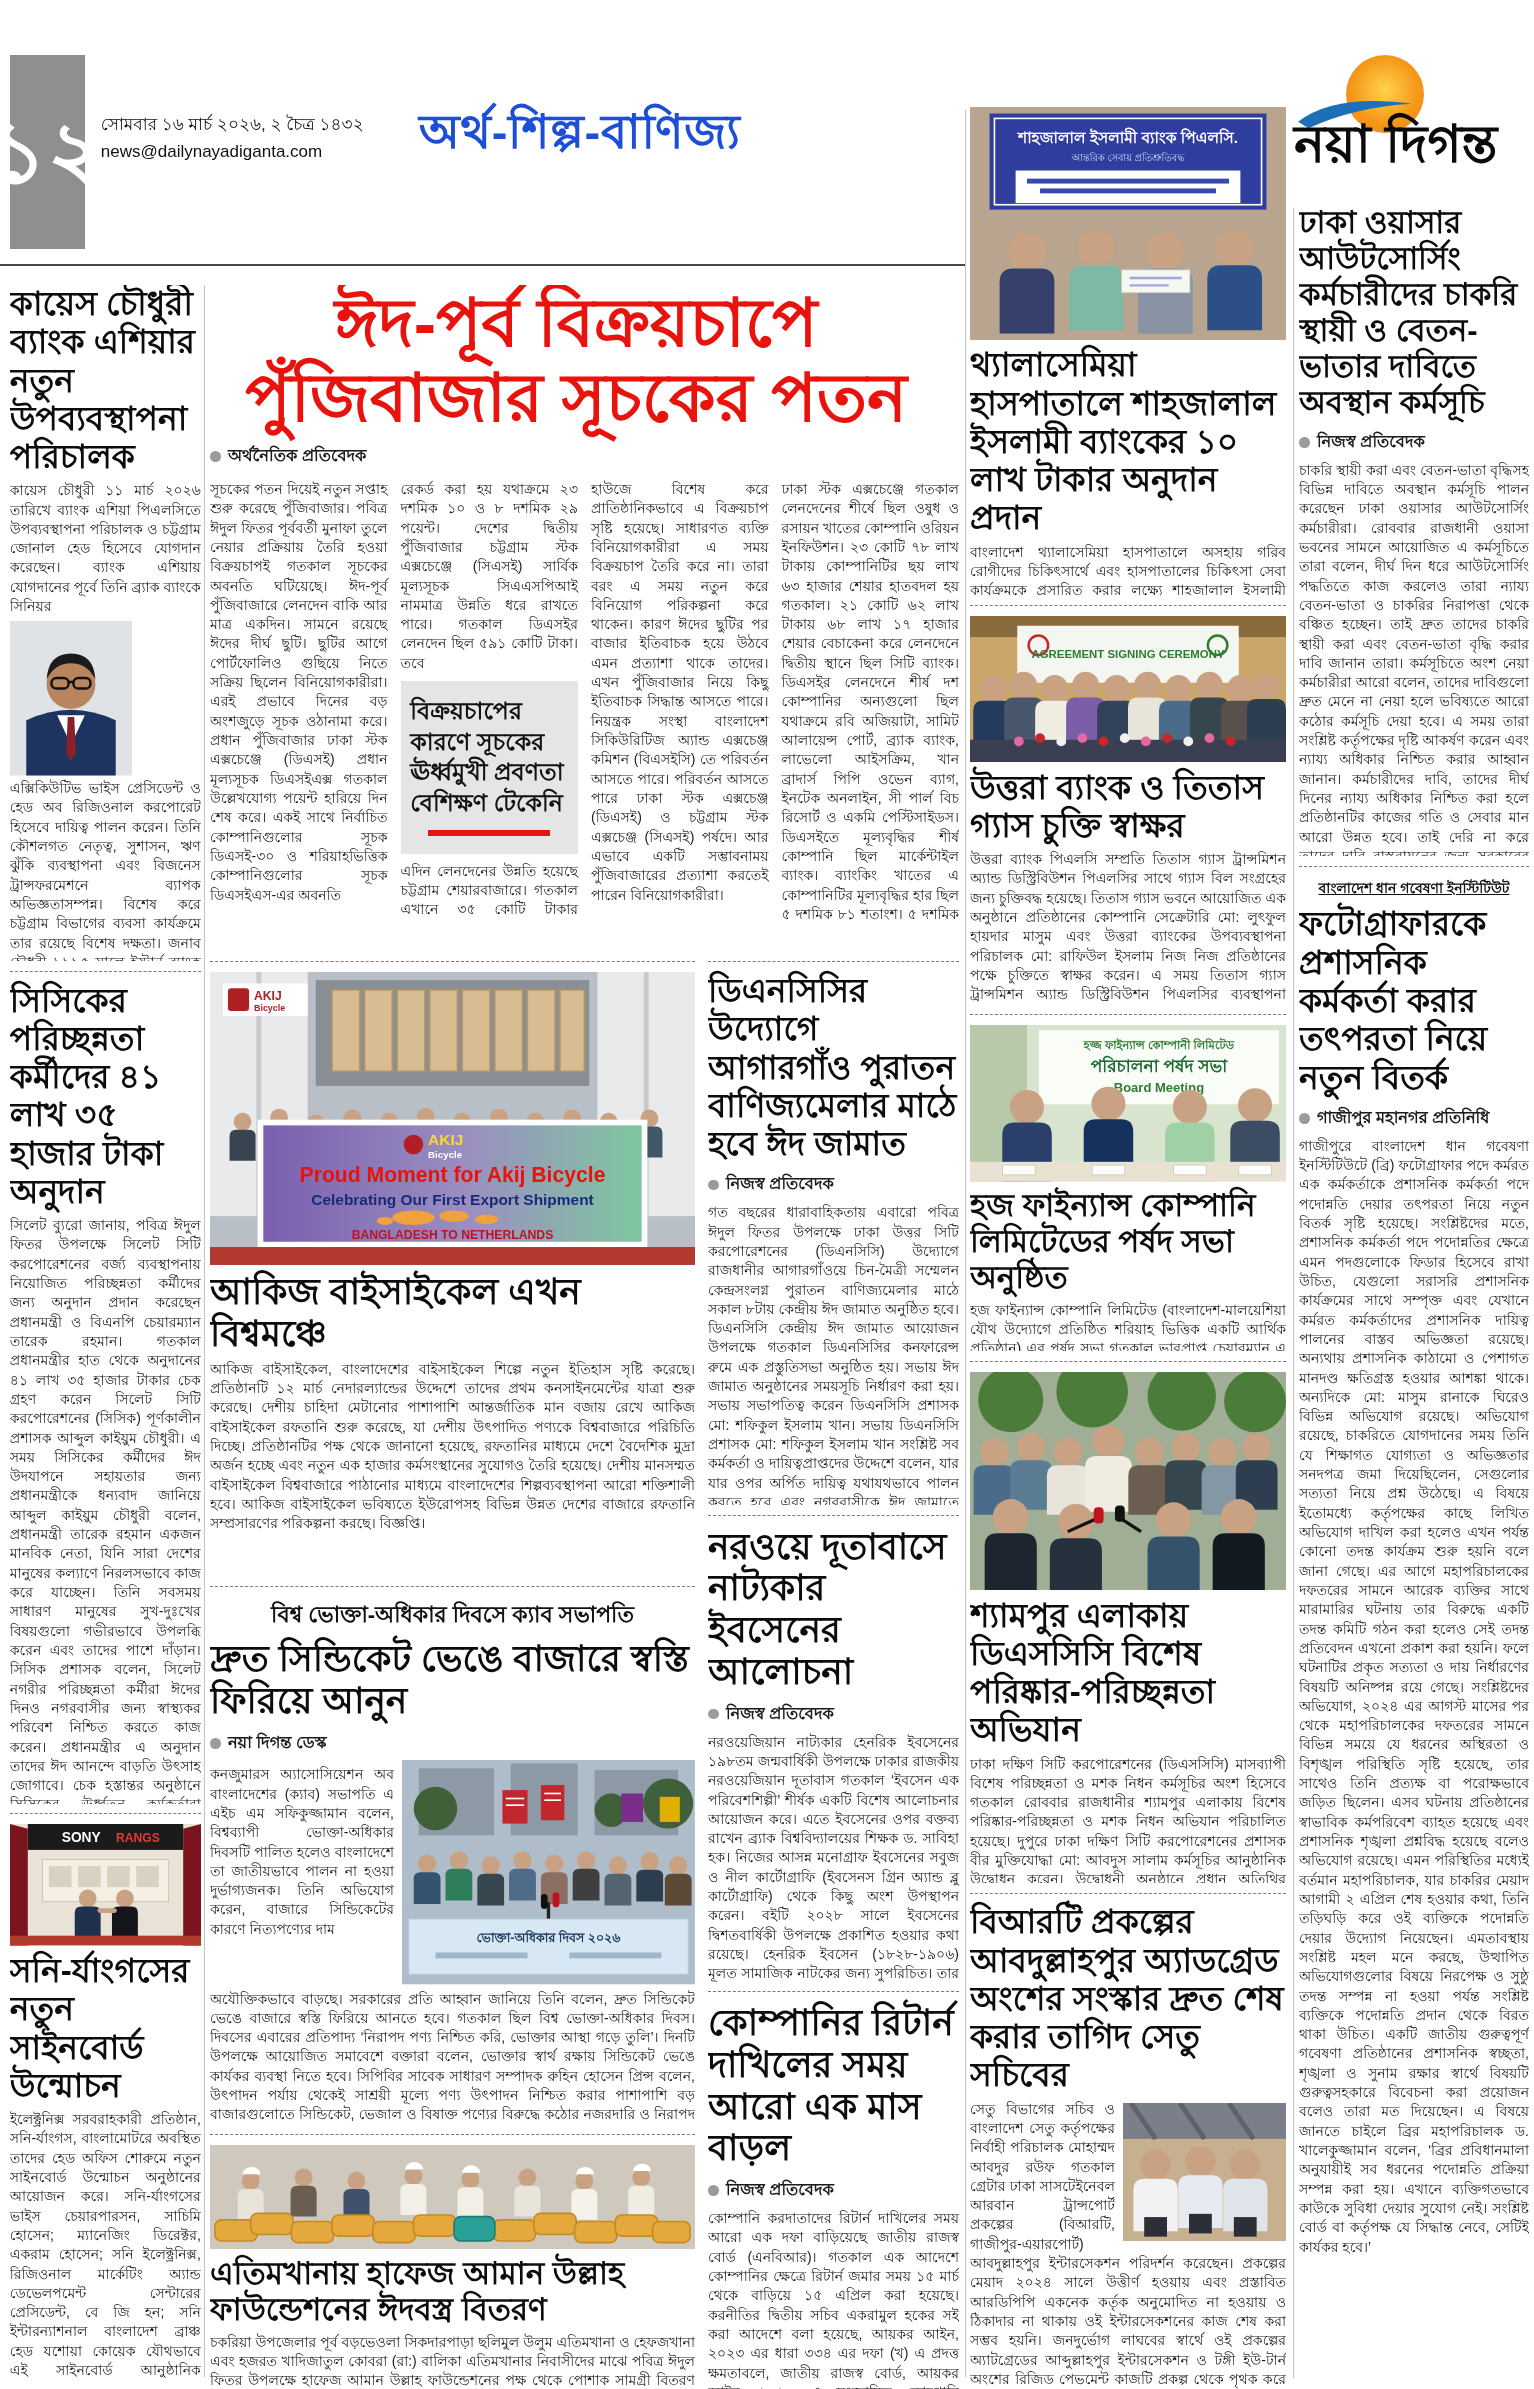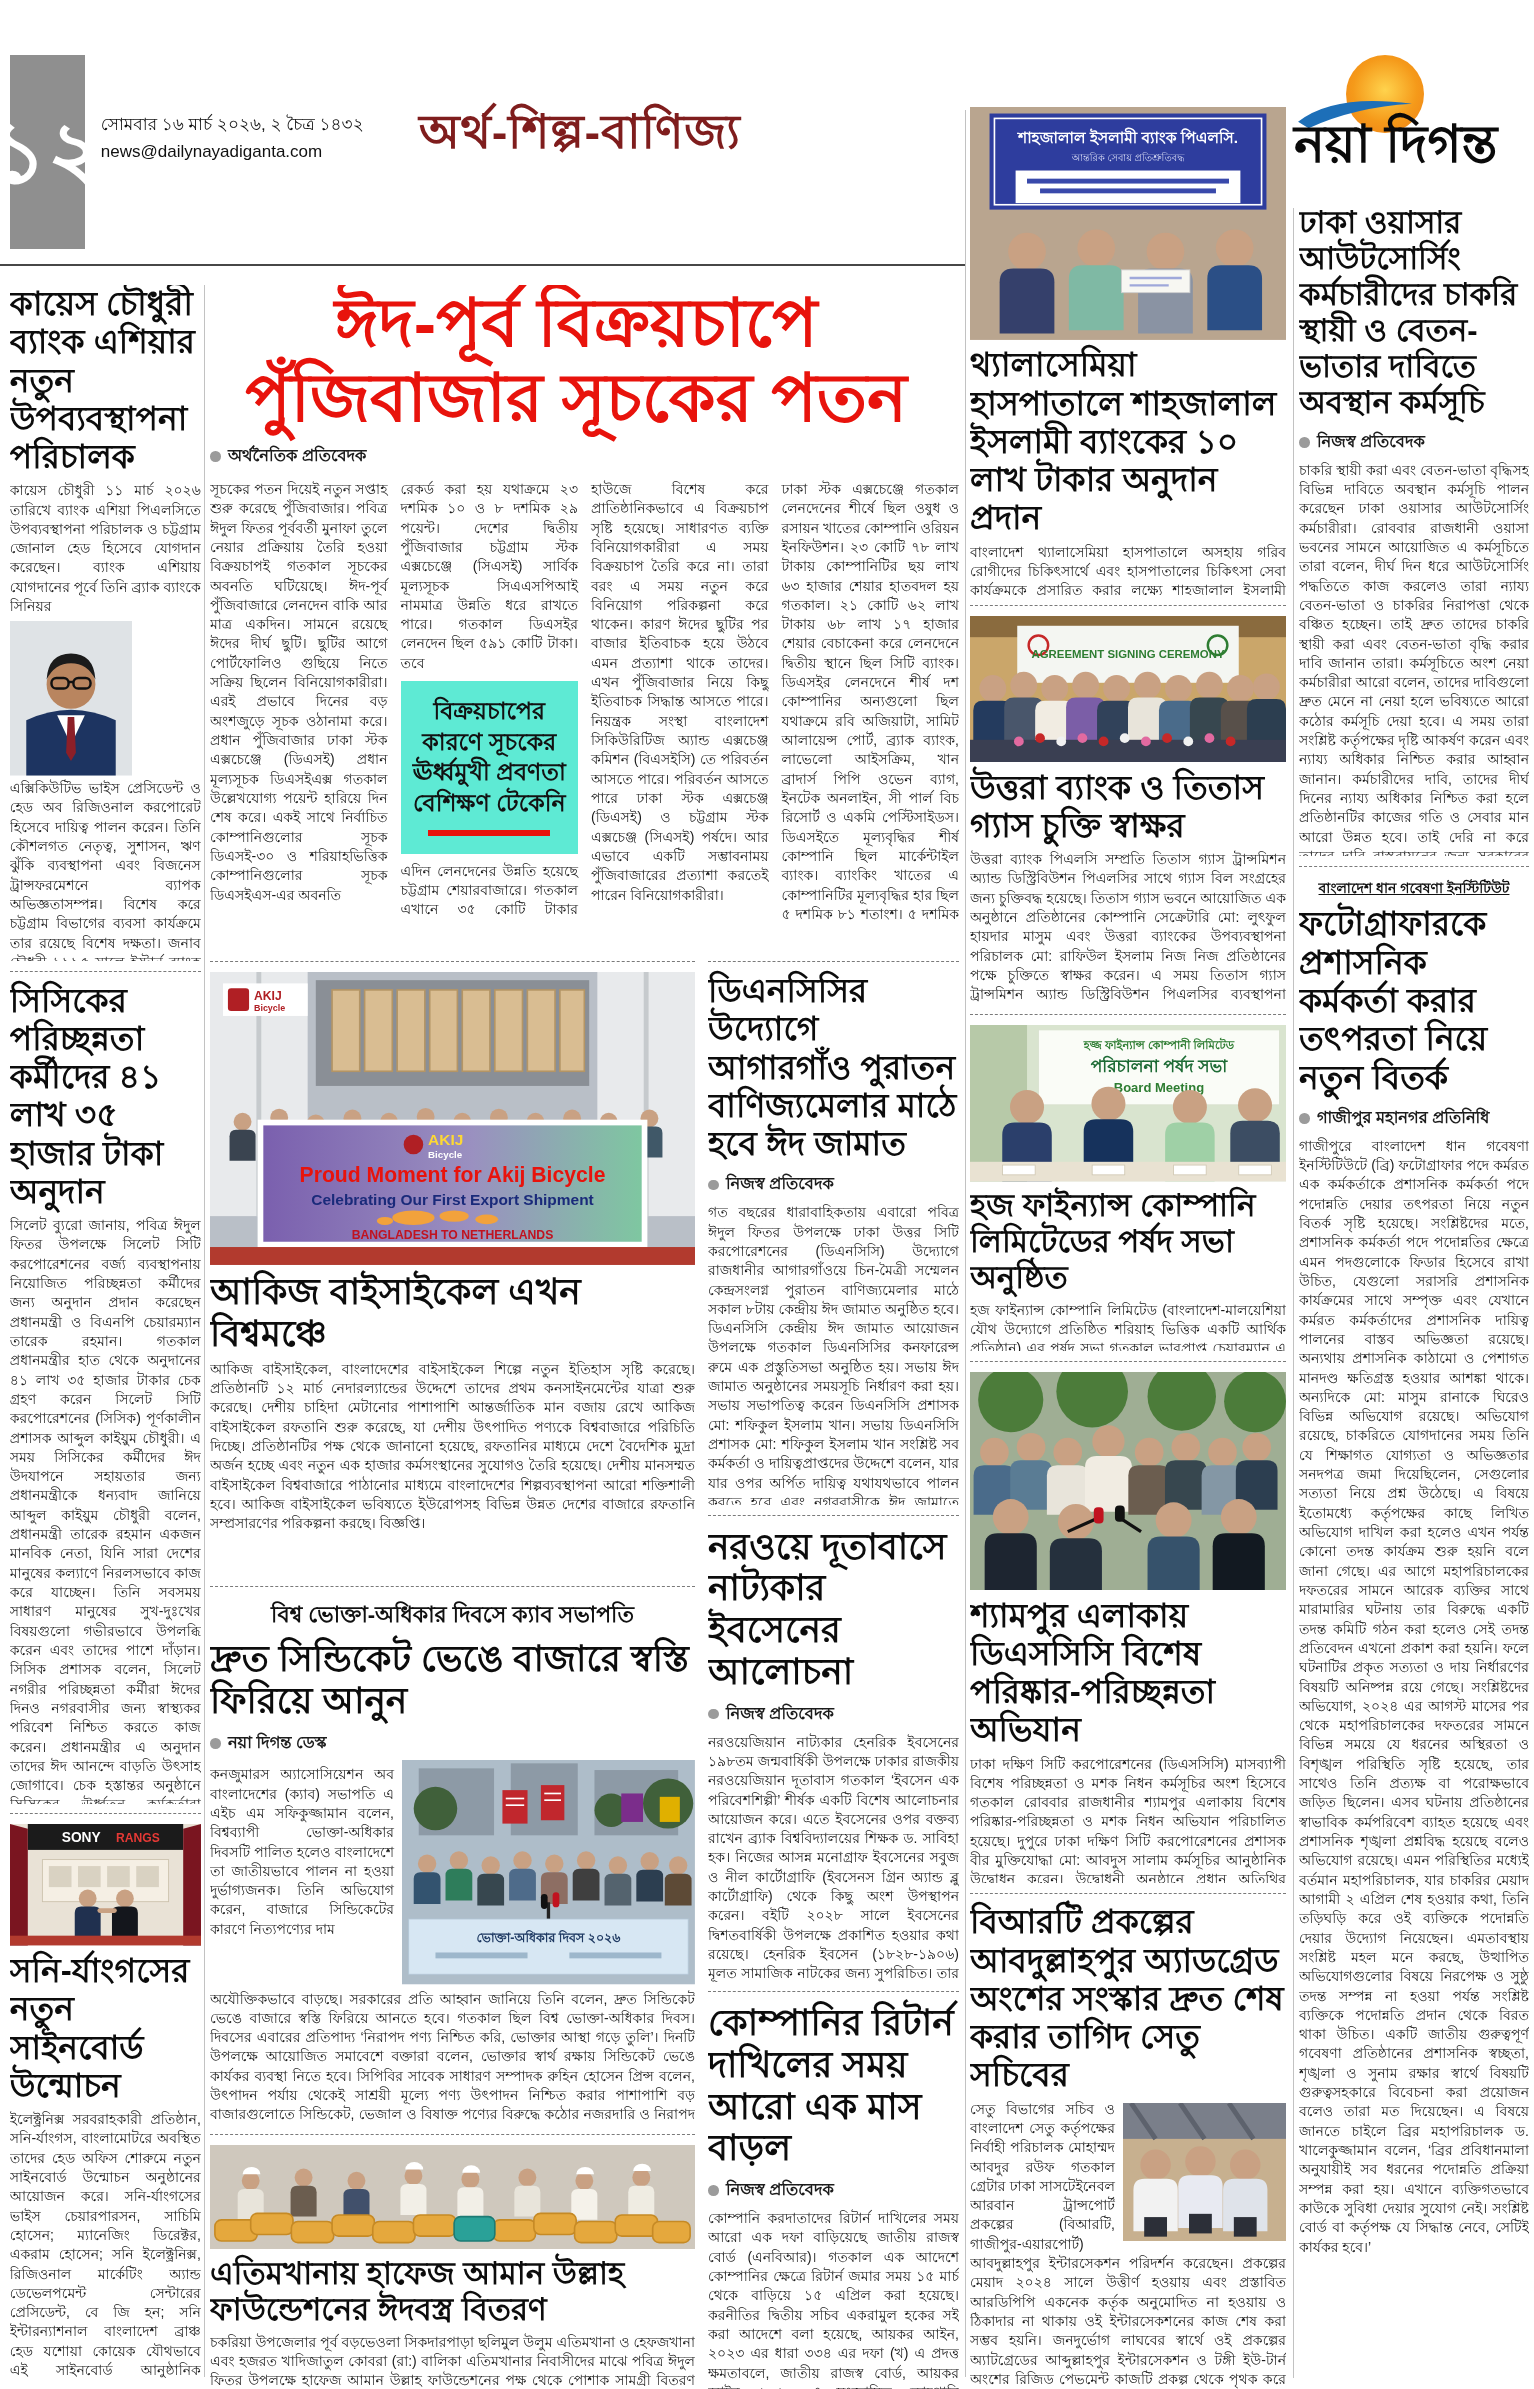--- a/index.html
+++ b/index.html
@@ -6,21 +6,21 @@
   #page{position:relative;width:1535px;height:2389px;background:#ffffff;margin:0 auto;
         font-family:"Liberation Sans","DejaVu Sans",sans-serif;color:#1c1c1c;overflow:hidden;}
   
   .header{position:absolute;left:9.8px;top:47px;width:953px;height:218px;}
   .header-rule{position:absolute;left:0;top:264px;width:965px;border-top:2.4px solid #474747;}
   .pagenum-box{position:absolute;left:0;top:8.1px;width:75px;height:194px;background:#8f8f8f;
                display:flex;align-items:center;justify-content:center;}
   .pagenum-box span{font-size:85px;font-weight:bold;color:#ffffff;line-height:1;}
   .dateline{position:absolute;left:91px;top:64px;font-size:17px;line-height:1.6;color:#111;}
   .masthead{position:absolute;left:293px;top:49px;width:554px;margin:0;text-align:center;
-            font-size:47px;font-weight:900;color:#7f1d1d;letter-spacing:0.8px;}
+            font-size:47px;font-weight:900;color:#1d4ed8;letter-spacing:0.8px;}
   .brand{position:absolute;left:1294px;top:50px;width:234px;height:171px;}
   .brand .sun{position:absolute;left:52px;top:4.9px;width:78px;height:78px;border-radius:50%;
               background:radial-gradient(circle at 50% 45%, #ffd34d 0%, #f59a1a 55%, #ef7d14 100%);}
   .brand .swoosh{position:absolute;left:0px;top:39px;width:122px;height:49px;}
   .brand .brand-text{position:absolute;left:0;top:54px;width:234px;text-align:left;
               font-size:52px;font-weight:900;color:#0a0a0a;white-space:nowrap;}
   
   .strip{position:absolute;}
   .stripA{left:9.8px;top:285px;width:191px;}
   .stripB{left:210px;top:285px;width:749px;}
@@ -36,21 +36,21 @@
   .byline{display:flex;align-items:center;gap:7.3px;font-weight:bold;font-size:16.3px;margin:8.1px 0 3.3px;}
   .dot{width:10.6px;height:10.6px;border-radius:50%;background:#9b9b9b;flex:0 0 auto;}
   .kicker{font-weight:900;text-align:center;font-size:22px;margin:0 0 4.9px;color:#111;}
   .photo{width:100%;margin:0 0 6.5px;}
   .photo svg{display:block;width:100%;height:auto;}
   .dashed-top{border-top:1.6px dashed #7a7a7a;padding-top:9.8px;margin-top:9.8px;}
   
   .lead-hl{font-size:67px;font-weight:900;color:#e8130c;text-align:center;line-height:1.12;margin:0 33px 8.1px 16.3px;}
   .lead-cols{display:flex;gap:13px;height:446px;overflow:hidden;margin-top:4.9px;}
   .lead-col{flex:1 1 0;}
-  .pullquote{background:#5eead4;padding:14.7px 9.8px 18px;margin:8.1px 0;text-align:center;}
+  .pullquote{background:#e5e5e5;padding:14.7px 9.8px 18px;margin:8.1px 0;text-align:left;}
   .pullquote .pq-text{font-size:23.6px;font-weight:900;line-height:1.3;color:#121212;}
   .pullquote .red-bar{width:122px;height:5.7px;background:#e8130c;margin:11.4px auto 0;}
   
   .b-row{display:flex;gap:13px;margin-top:11.4px;}
   .b-left{width:485px;flex:0 0 auto;}
   .b-right{flex:1 1 auto;min-width:0;}
   .cab-mid{display:flex;gap:8.1px;margin-top:3.3px;}
   .cab-mid .cab-col{width:184px;flex:0 0 auto;}
   .cab-mid .photo{flex:1 1 auto;margin:0;}
   .portrait{float:left;width:122px;margin:3.3px 8.1px 3.3px 0;}

